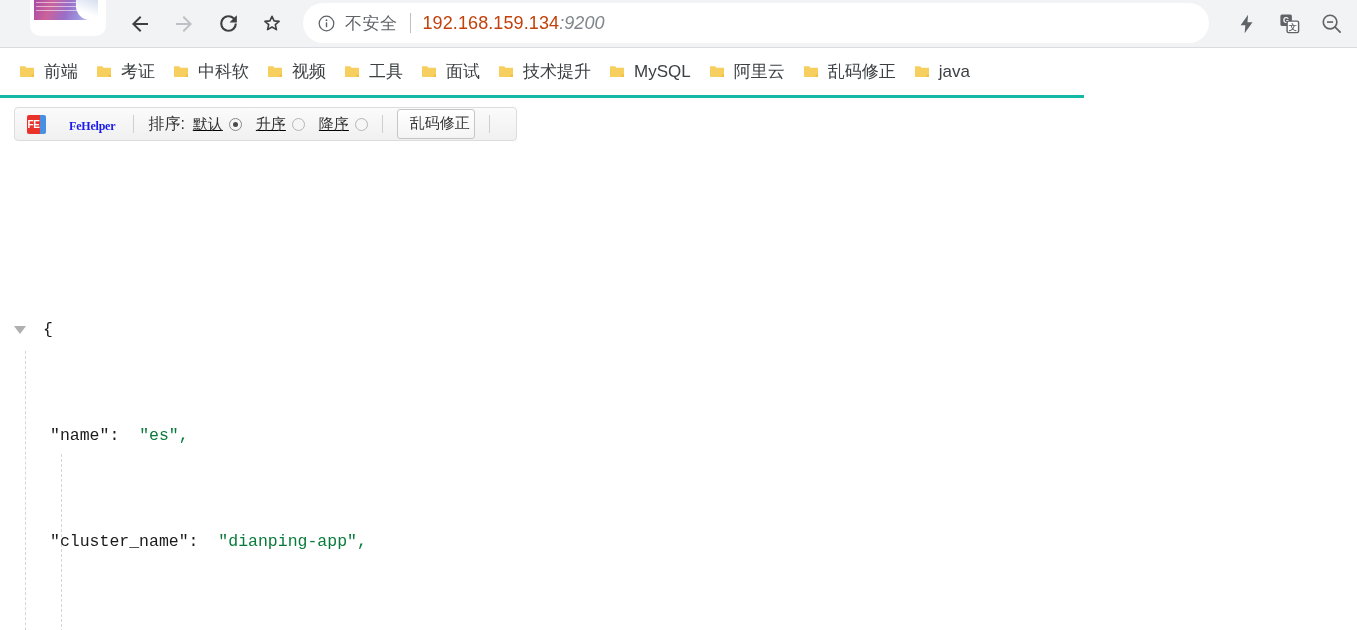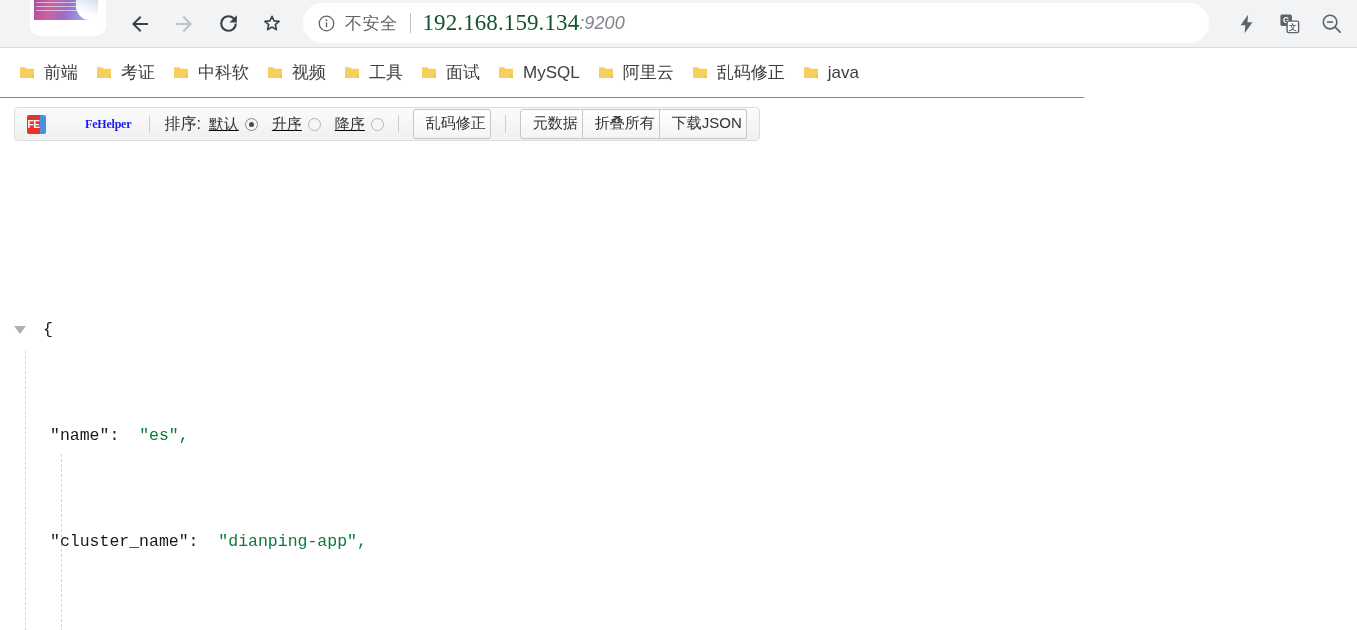--- a/index.html
+++ b/index.html
@@ -99,23 +99,23 @@
     color: #5f6368;
     letter-spacing: 0.5px;
   }
   .omni-sep {
     width: 1px;
     height: 20px;
     background: #bdc1c6;
     margin: 0 12px;
   }
   .url-host {
-    font-family: Liberation Serif, serif;
-    font-size: 23px;
-    color: #14532d;
+    font-family: Liberation Sans, sans-serif;
+    font-size: 18px;
+    color: #c2410c;
     letter-spacing: 0.1px;
   }
   .url-port {
     font-family: "Liberation Sans", sans-serif;
     font-size: 18px;
     color: #80868b;
     letter-spacing: 0.1px;
     font-style: italic;
   }
 
@@ -136,21 +136,21 @@
     justify-content: center;
     border-radius: 50%;
     cursor: pointer;
   }
 
   
   .bookmarks-bar {
     width: 1084px;
     height: 50px;
     background: #ffffff;
-    border-bottom: 1px solid #14b8a6;
+    border-bottom: 3px solid #14b8a6;
     display: flex;
     align-items: center;
     padding-left: 10px;
     box-sizing: border-box;
     overflow: hidden;
   }
   .bookmark {
     display: flex;
     align-items: center;
     height: 32px;
@@ -185,23 +185,22 @@
     align-items: center;
     height: 34px;
     background: linear-gradient(#fbfbfb, #f0f0f0);
     border: 1px solid #dcdcdc;
     border-radius: 4px;
     padding: 0 12px;
     box-sizing: border-box;
   }
   .fh-logo-box {
     display: flex;
-    align-items: center;
+    align-items: flex-end;
     margin-right: 4px;
-    gap: 16px;
   }
   .fh-mark {
     width: 19px;
     height: 19px;
     display: flex;
     margin-right: 7px;
     border-radius: 2px;
     overflow: hidden;
   }
   .fh-mark-red {
@@ -457,20 +456,29 @@
   <div class="bookmark">
     <span class="folder-icon">
       <svg width="16" height="15" viewBox="0 0 16 15">
           <path d="M1 2.2h5.2l1.3 1.6H15V13H1z" fill="#f7cf5e"></path>
           <path d="M12.6 10.4h2.4V13h-2.4z" fill="#f0c040"></path>
         </svg>
     </span>
     <span class="bookmark-label">面试</span>
   </div>
 
+  <div class="bookmark">
+    <span class="folder-icon">
+      <svg width="16" height="15" viewBox="0 0 16 15">
+          <path d="M1 2.2h5.2l1.3 1.6H15V13H1z" fill="#f7cf5e"></path>
+          <path d="M12.6 10.4h2.4V13h-2.4z" fill="#f0c040"></path>
+        </svg>
+    </span>
+    <span class="bookmark-label">技术提升</span>
+  </div>
 
   <div class="bookmark">
     <span class="folder-icon">
       <svg width="16" height="15" viewBox="0 0 16 15">
           <path d="M1 2.2h5.2l1.3 1.6H15V13H1z" fill="#f7cf5e"></path>
           <path d="M12.6 10.4h2.4V13h-2.4z" fill="#f0c040"></path>
         </svg>
     </span>
     <span class="bookmark-label">MySQL</span>
   </div>
@@ -535,25 +543,20 @@
       <span class="fh-radio-text">降序</span>
       <span class="radio-dot"></span>
     </label>
 
     <span class="fh-divider"></span>
 
     <button class="fh-btn">乱码修正</button>
 
     <span class="fh-divider"></span>
 
-    <span class="fh-group">
-      <button class="fh-btn">元数据</button>
-      <button class="fh-btn">折叠所有</button>
-      <button class="fh-btn">下载JSON</button>
-    </span>
 
   </div>
 </div>
 
 <div class="json-view">
 
   <span class="guide guide-root"></span>
   <span class="guide guide-version"></span>
 
   <div class="json-line">

